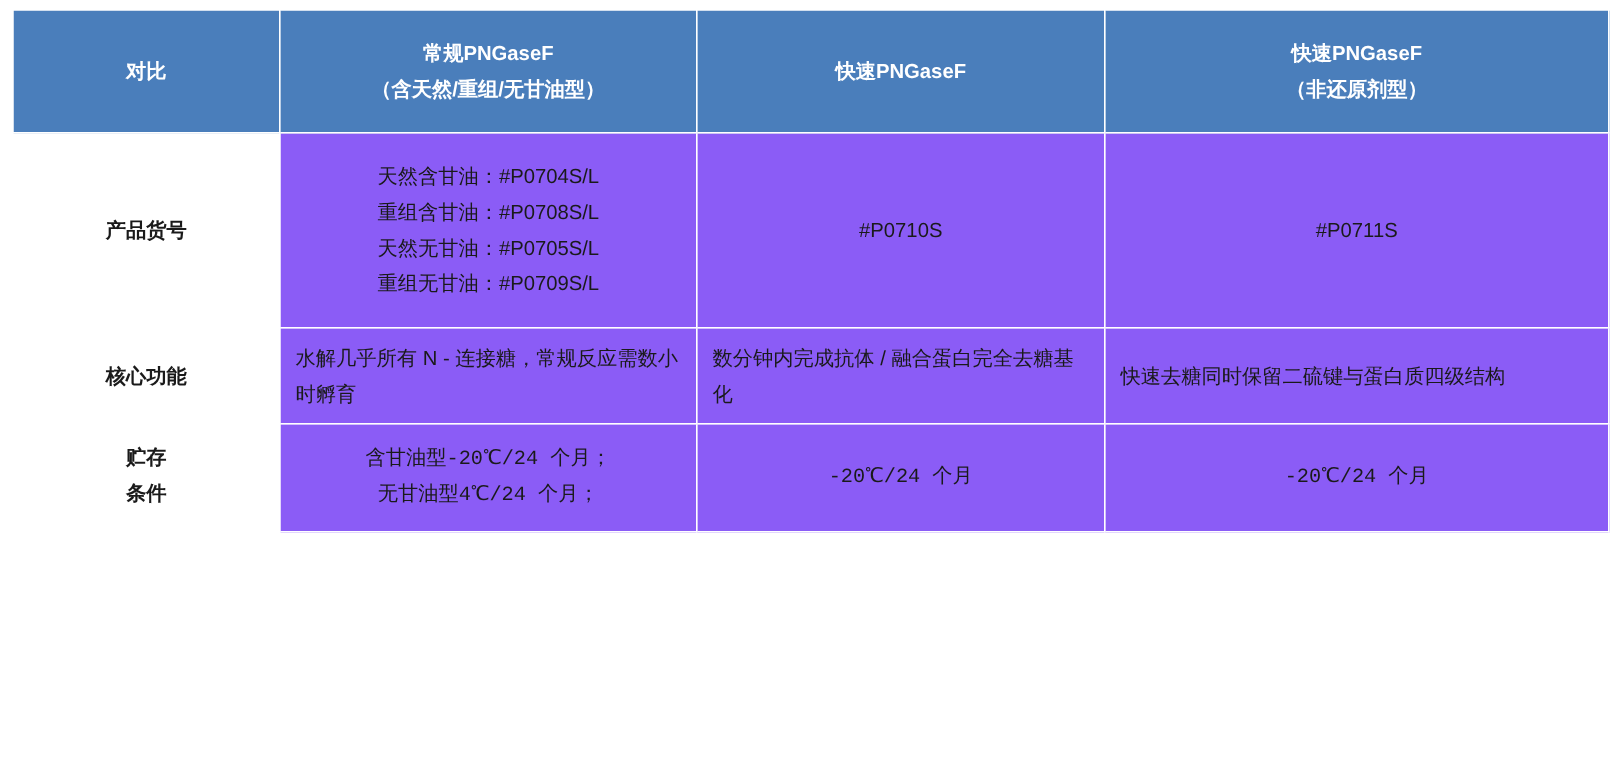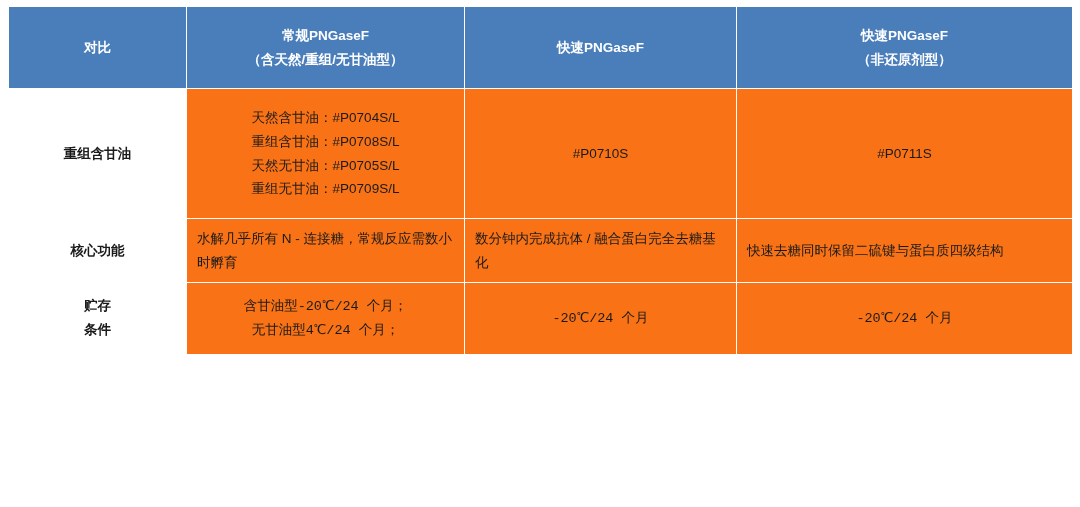--- a/index.html
+++ b/index.html
@@ -53,21 +53,21 @@
   }
   td.label {
     background: #eef4fb;
     font-weight: bold;
     font-size: 13.5px;
   }
   td.label.plain {
     background: #ffffff;
   }
   td.cell {
-    background: #f97316;
+    background: #8b5cf6;
     font-size: 13px;
   }
   td.cell.tint {
     background: #eef4fb;
   }
   td.cell.left {
     text-align: left;
   }
   .multi span {
     display: block;
@@ -98,21 +98,21 @@
         </th>
         <th class="col3">
           <span class="hdr-line1">快速PNGaseF</span>
           <span class="hdr-line2">（非还原剂型）</span>
         </th>
       </tr>
     </thead>
     <tbody>
 
       <tr class="r-codes">
-        <td class="label plain">重组含甘油</td>
+        <td class="label plain">产品货号</td>
         <td class="cell multi">
           <span>天然含甘油：#P0704S/L</span>
           <span>重组含甘油：#P0708S/L</span>
           <span>天然无甘油：#P0705S/L</span>
           <span>重组无甘油：#P0709S/L</span>
         </td>
         <td class="cell">#P0710S</td>
         <td class="cell">#P0711S</td>
       </tr>
 

